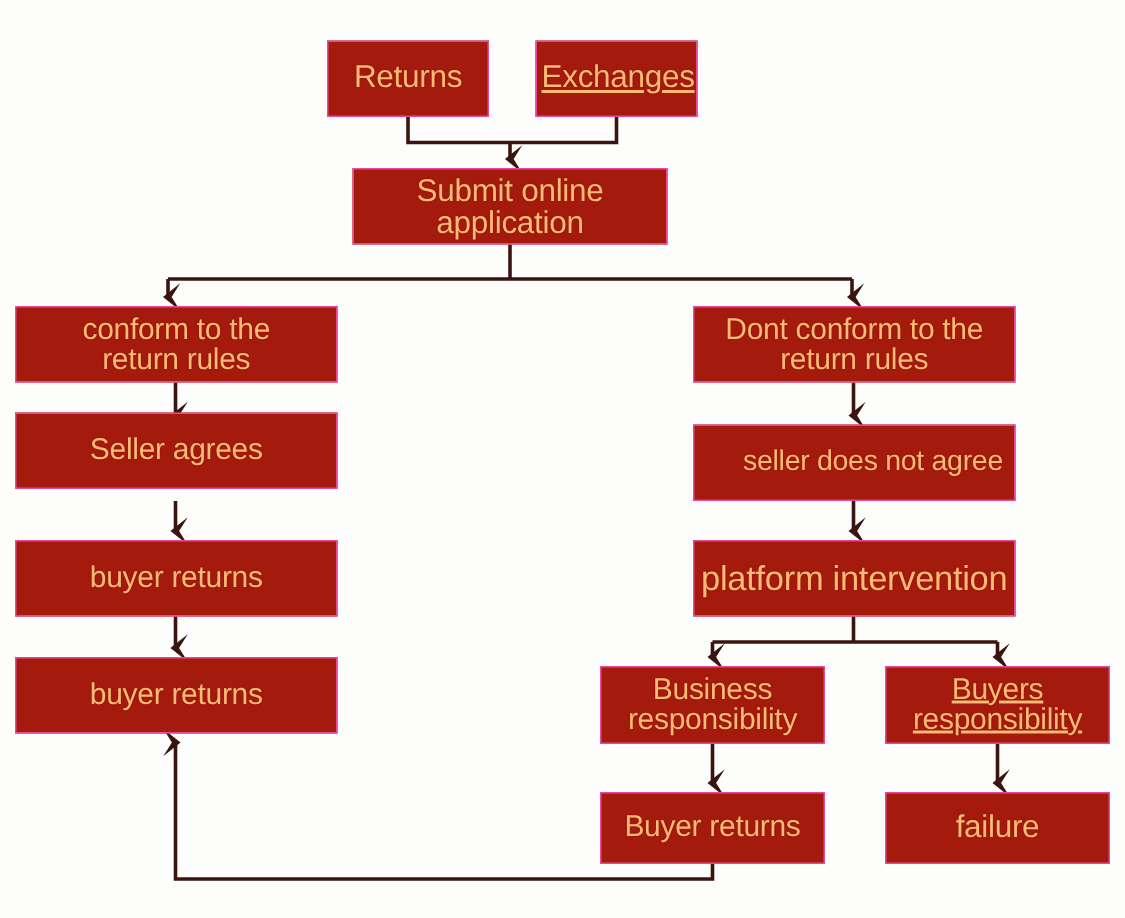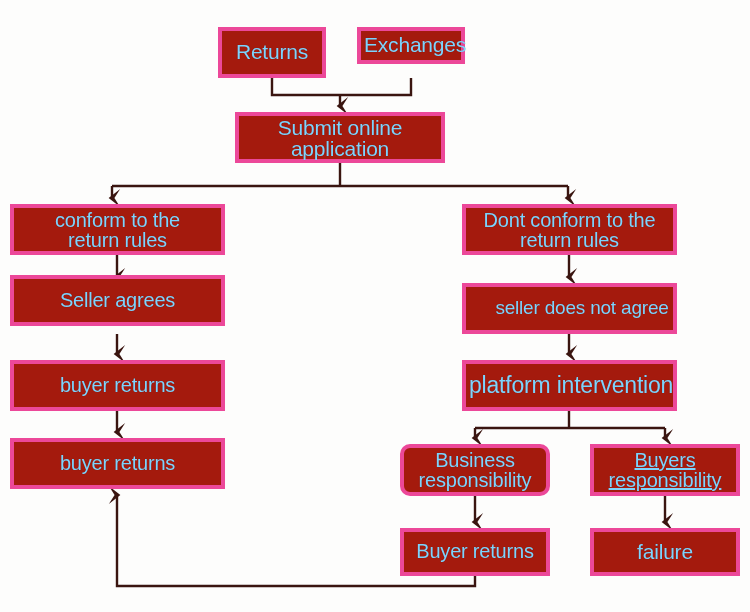--- a/index.html
+++ b/index.html
@@ -18,22 +18,22 @@
   #edges {
     position: absolute;
     left: 0; top: 0;
     width: 750px; height: 612px;
     pointer-events: none;
   }
   .node {
     position: absolute;
     box-sizing: border-box;
     background: #a41a0d;
-    border: 4px solid #ec4899;
-    color: #7dd3fc;
+    border: 1px solid #ec4899;
+    color: #fdba74;
     display: flex;
     align-items: center;
     justify-content: center;
     text-align: center;
     line-height: 1.08;
     white-space: nowrap;
     overflow: visible;
     letter-spacing: -0.2px;
     text-shadow: 0 0 1px rgba(0,0,0,0.25);
   }
@@ -83,21 +83,21 @@
       <path d="M665,496 L665,522" marker-end="url(#arrow)"></path>
 
       <path d="M475,576 L475,586 L117,586 L117,495" marker-end="url(#arrow)"></path>
     </g>
   </svg>
 
   <div class="node" style="left:218px; top:27px; width:108px; height:51px; font-size:21px;">
     <span class="lbl">Returns</span>
   </div>
 
-  <div class="node" style="left:357px; top:27px; width:108px; height:37px; font-size:21px;">
+  <div class="node" style="left:357px; top:27px; width:108px; height:51px; font-size:21px;text-decoration:underline;">
     <span class="lbl">Exchanges</span>
   </div>
 
   <div class="node two-line" style="left:235px; top:112px; width:210px; height:51px; font-size:21px;">
     <span class="lbl">
       <span>Submit online</span><br>
       <span>application</span>
     </span>
   </div>
 
@@ -128,21 +128,21 @@
   </div>
 
   <div class="node" style="left:462px; top:360px; width:215px; height:51px; font-size:23px;">
     <span class="lbl">platform intervention</span>
   </div>
 
   <div class="node" style="left:10px; top:438px; width:215px; height:51px; font-size:20px;">
     <span class="lbl">buyer returns</span>
   </div>
 
-  <div class="node two-line" style="left:400px; top:444px; width:150px; height:52px; font-size:20px;border-radius:10px;">
+  <div class="node two-line" style="left:400px; top:444px; width:150px; height:52px; font-size:20px;">
     <span class="lbl">
       <span>Business</span><br>
       <span>responsibility</span>
     </span>
   </div>
 
   <div class="node two-line" style="left:590px; top:444px; width:150px; height:52px; font-size:20px;text-decoration:underline;">
     <span class="lbl">
       <span>Buyers</span><br>
       <span>responsibility</span>

